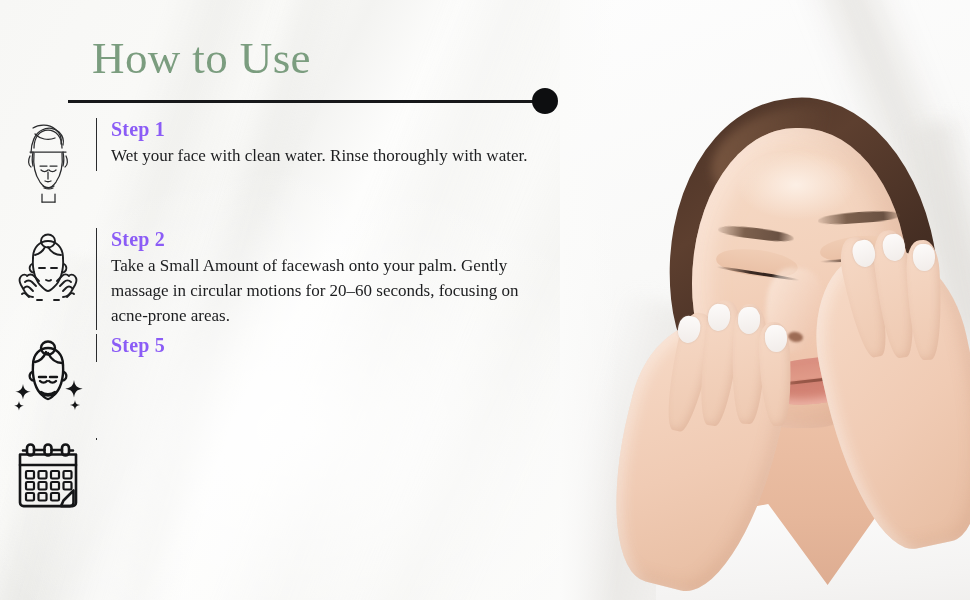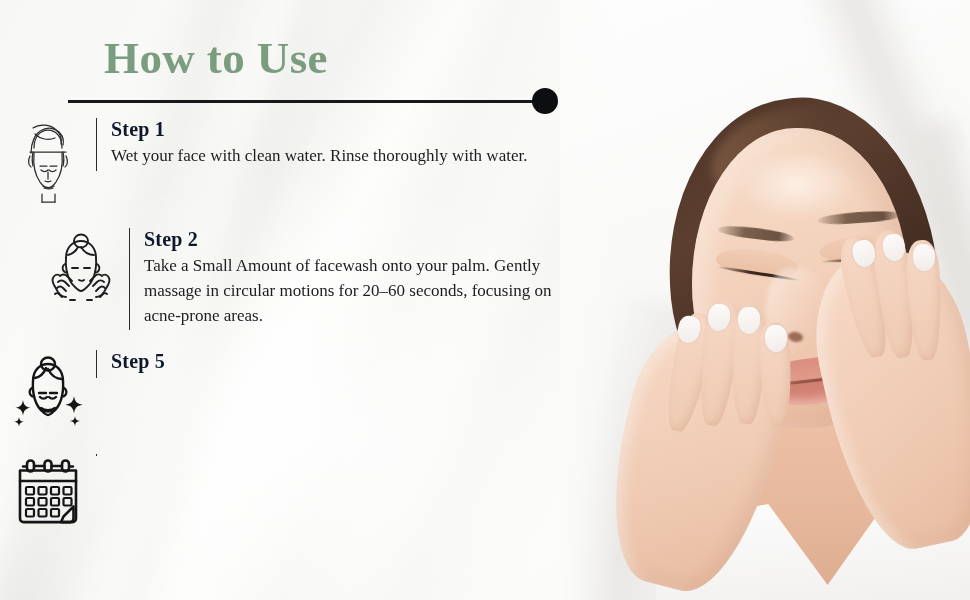--- a/index.html
+++ b/index.html
@@ -227,24 +227,24 @@
   .photo-blend {
     position: absolute;
     inset: 0;
     background: linear-gradient(90deg, rgba(251,251,250,1) 0%, rgba(251,251,250,.75) 4%, rgba(251,251,250,0) 14%);
     pointer-events: none;
   }
 
   
   .title {
     position: absolute;
-    left: 104px;
+    left: 92px;
     top: 36px;
     font-family: "Liberation Serif", "DejaVu Serif", serif;
-    font-weight: bold;
+    font-weight: normal;
     font-size: 45px;
     letter-spacing: .4px;
     color: #7b9d7f;
     line-height: 1;
   }
   .rule-wrap {
     position: absolute;
     left: 68px;
     top: 88px;
     width: 492px;
@@ -294,36 +294,36 @@
     position: relative;
     padding-left: 14px;
     border-left: 1.6px solid #2a2b2d;
     flex: 1;
     padding-bottom: 2px;
   }
   .step-label {
     font-family: "Liberation Serif", "DejaVu Serif", serif;
     font-weight: bold;
     font-size: 20px;
-    color: #0f172a;
+    color: #8b5cf6;
     margin: 0 0 3px 0;
     letter-spacing: .2px;
   }
   .step-text {
     font-family: "Liberation Serif", "DejaVu Serif", serif;
     font-size: 17px;
     line-height: 1.46;
     color: #1c1d1f;
     margin: 0;
     max-width: 420px;
   }
 
   
   .step.s1 { margin-bottom: 24px; }
-  .step.s2 { margin-bottom: 20px; padding-left: 33px; }
+  .step.s2 { margin-bottom: 4px; }
   .step.s3 { margin-bottom: 24px; }
   .step.s4 { margin-bottom: 0; }
 </style>
 </head>
 <body>
 
 <div class="canvas">
 
   <div class="bg-base"></div>
   <div class="bg-fold f1"></div>

